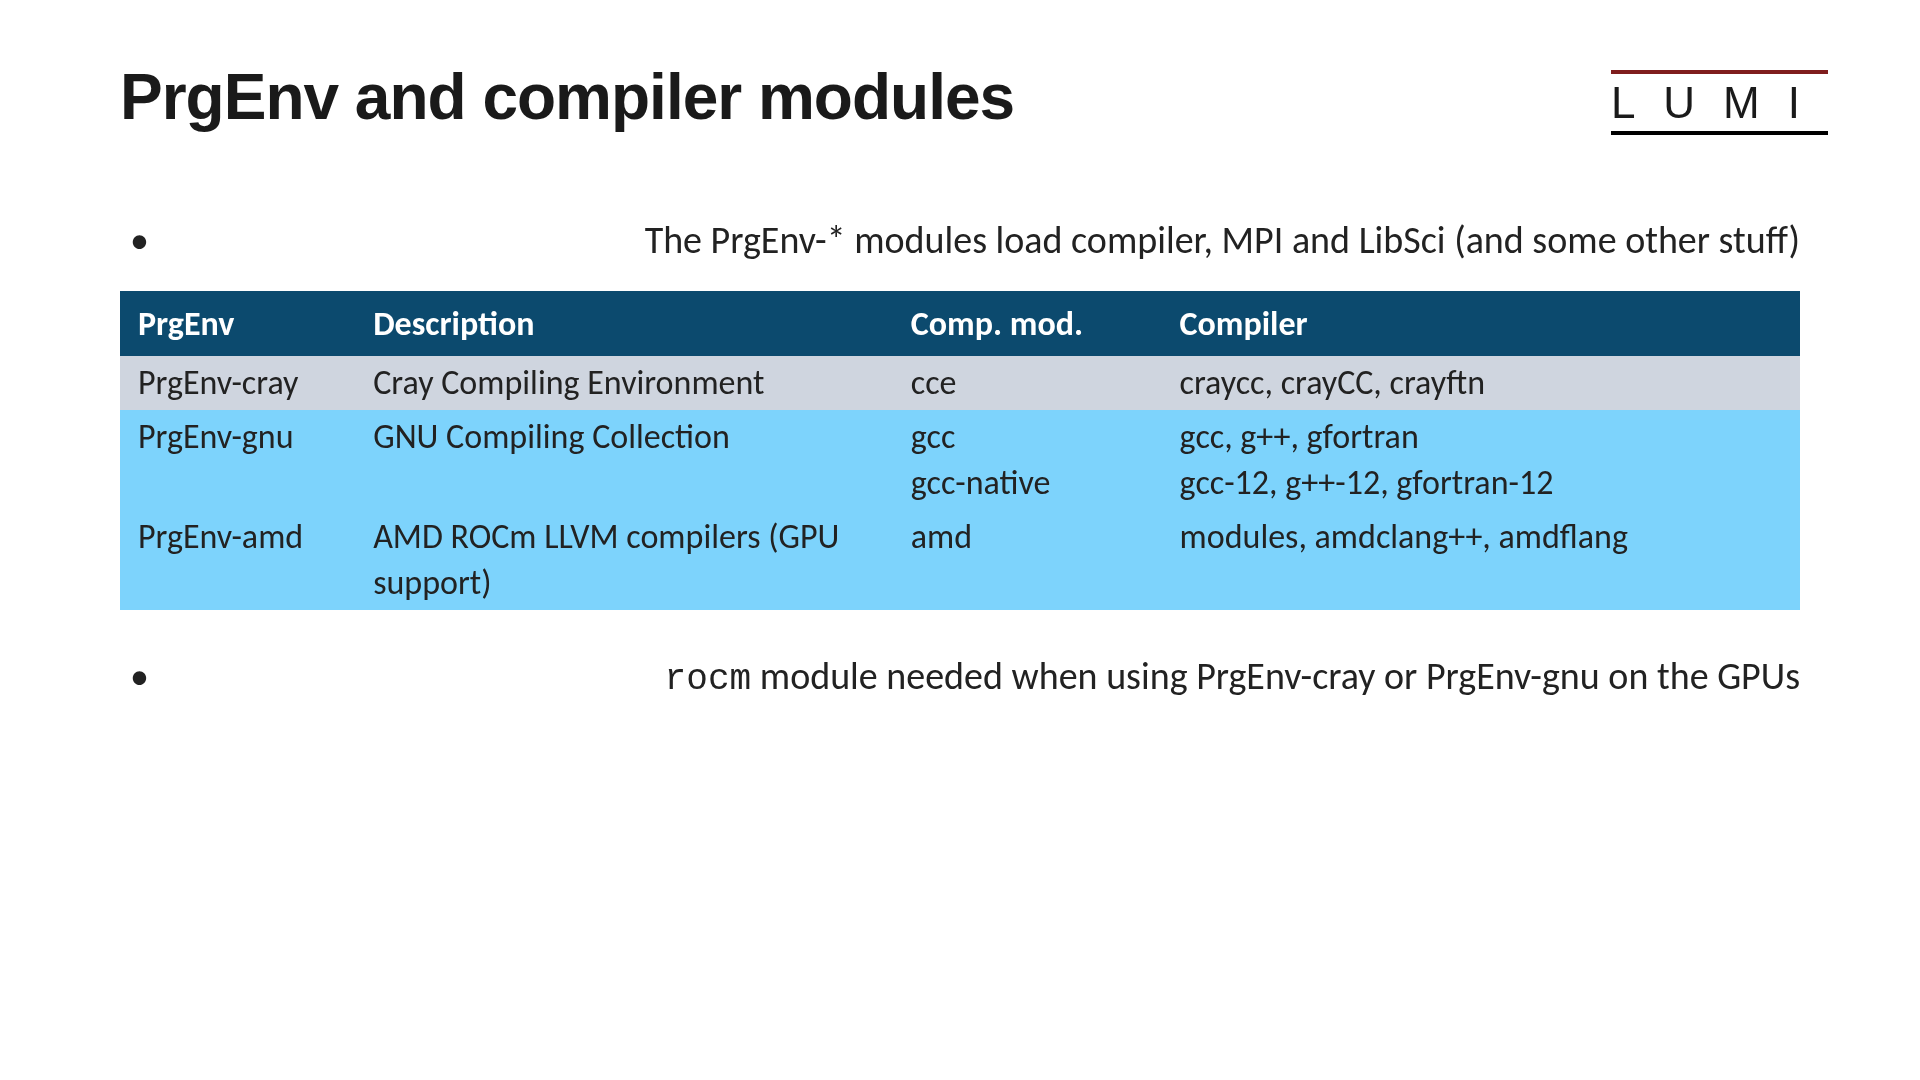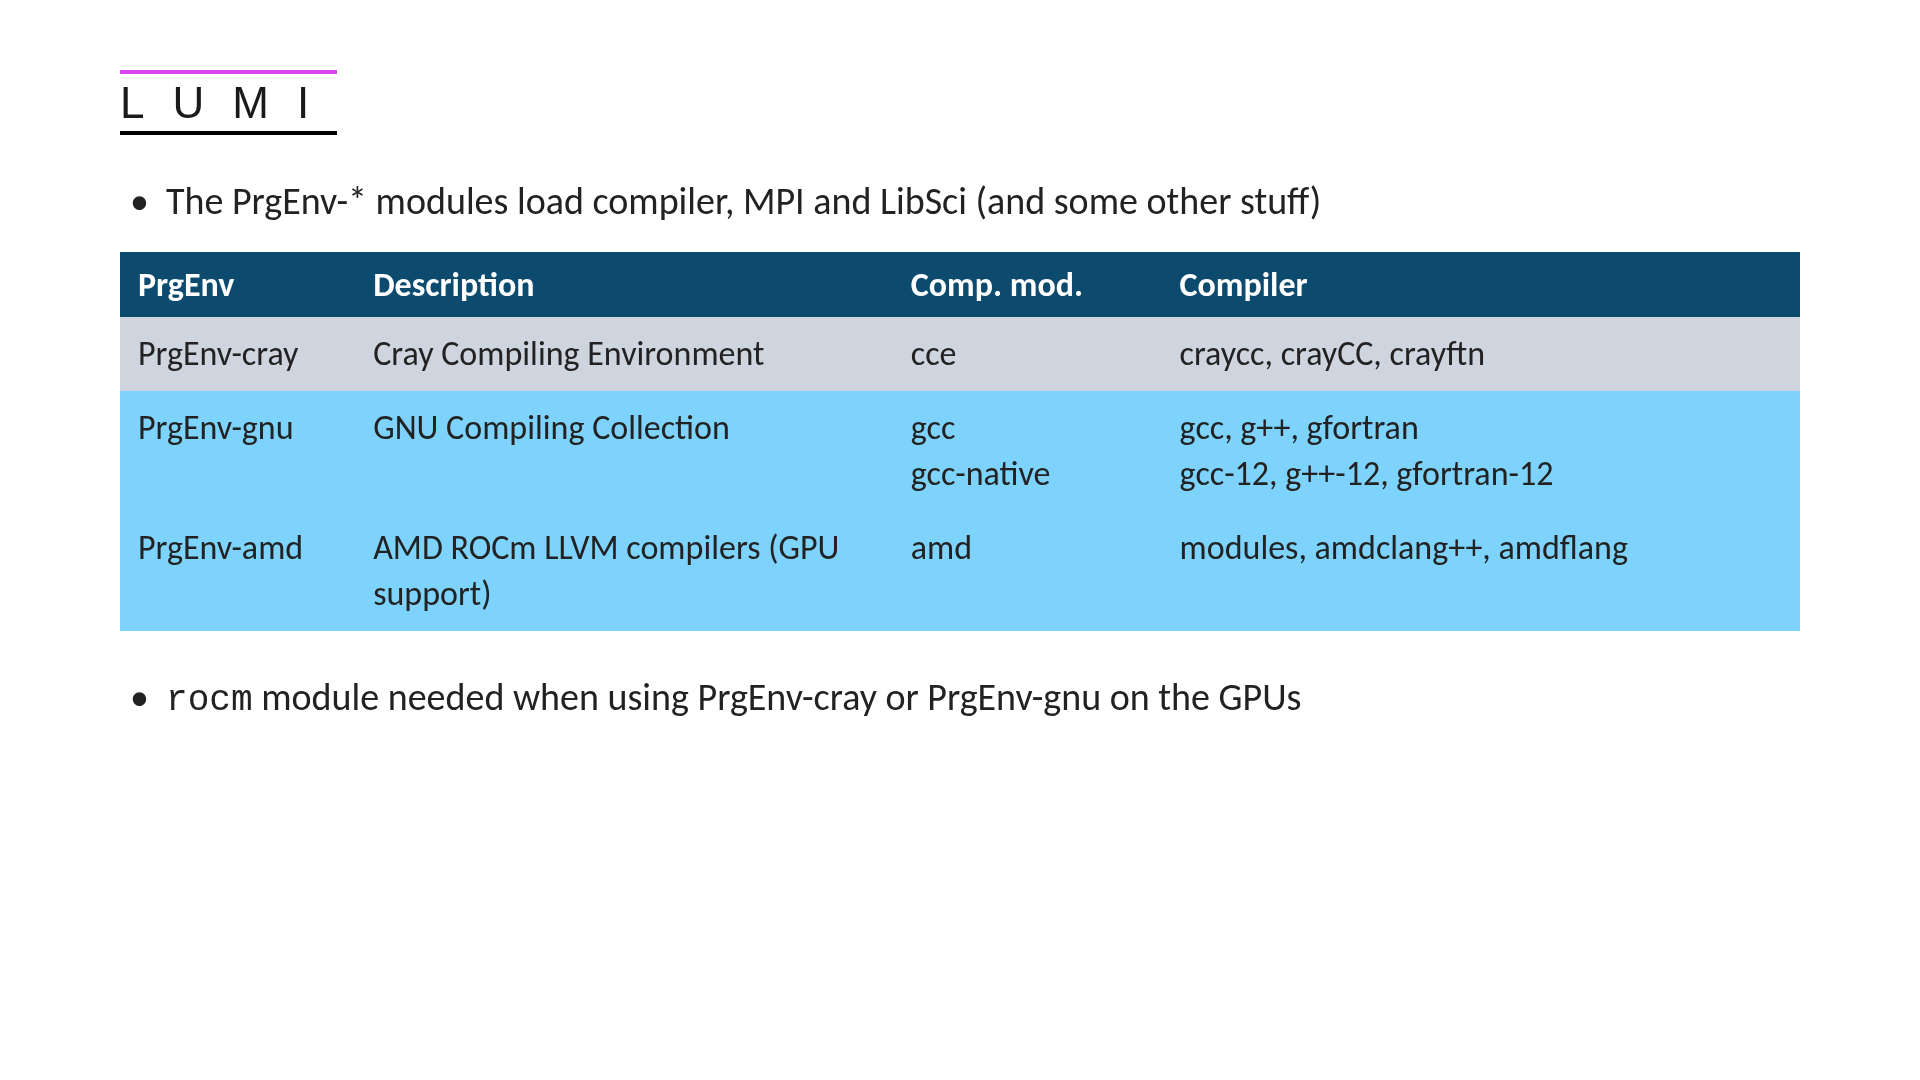--- a/index.html
+++ b/index.html
@@ -32,36 +32,37 @@
     font-family: "Segoe UI", "Century Gothic", "Helvetica Neue", Arial, sans-serif;
   }
   .logo {
     font-size: 44px;
     font-weight: 400;
     letter-spacing: 28px;
     font-family: "Segoe UI", "Century Gothic", Arial, sans-serif;
     padding: 0 0 0 0;
     margin-top: 10px;
     margin-right: -28px; 
-    border-top: 4px solid #d946ef;
+    border-top: 4px solid #7f1d1d;
     border-bottom: 4px solid #000;
     line-height: 1.3;
   }
   ul.bullets {
     list-style: none;
     padding: 0;
     margin: 40px 0 20px 10px;
   }
   ul.bullets > li {
     font-size: 38px;
     line-height: 1.4;
     margin: 0 0 24px 0;
     padding-left: 36px;
     position: relative;
     color: #222;
+    text-align: right;
   }
   ul.bullets > li::before {
     content: "•";
     position: absolute;
     left: 0;
     top: 0;
     color: #222;
     font-size: 38px;
   }
   code.inline {
@@ -83,35 +84,36 @@
     background: #0c4a6e;
     color: #fff;
     text-align: left;
     font-weight: 700;
     font-size: 34px;
     padding: 12px 18px;
     margin-left: 28px;
   }
   table.prgenv td {
     font-size: 34px;
-    padding: 14px 18px;
+    padding: 4px 18px;
     vertical-align: top;
     line-height: 1.35;
     color: #222;
   }
   table.prgenv tbody tr.odd  td { background: #cfd5df; }
   table.prgenv tbody tr.even td { background: #7dd3fc; }
   .multiline span { display: block; }
 </style>
 </head>
 <body>
 
 <div class="slide">
 
   <div class="header-row">
+    <h1 class="title">PrgEnv and compiler modules</h1>
     <div class="logo">LUMI</div>
   </div>
 
   <ul class="bullets">
     <li>The PrgEnv-* modules load compiler, MPI and LibSci (and some other stuff)</li>
   </ul>
 
   <table class="prgenv">
     <colgroup>
       <col class="c1">

